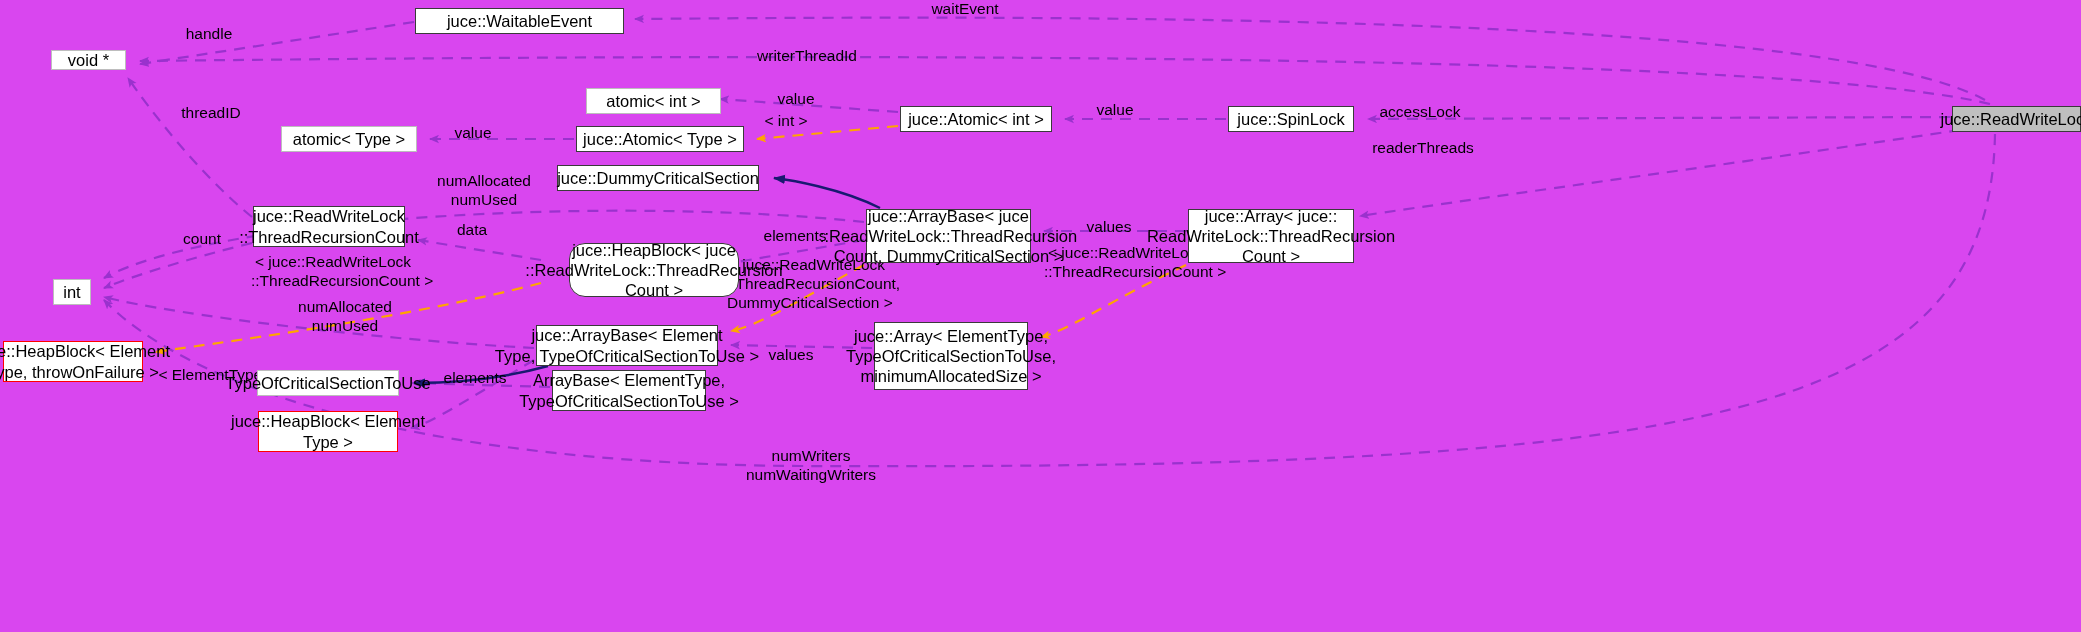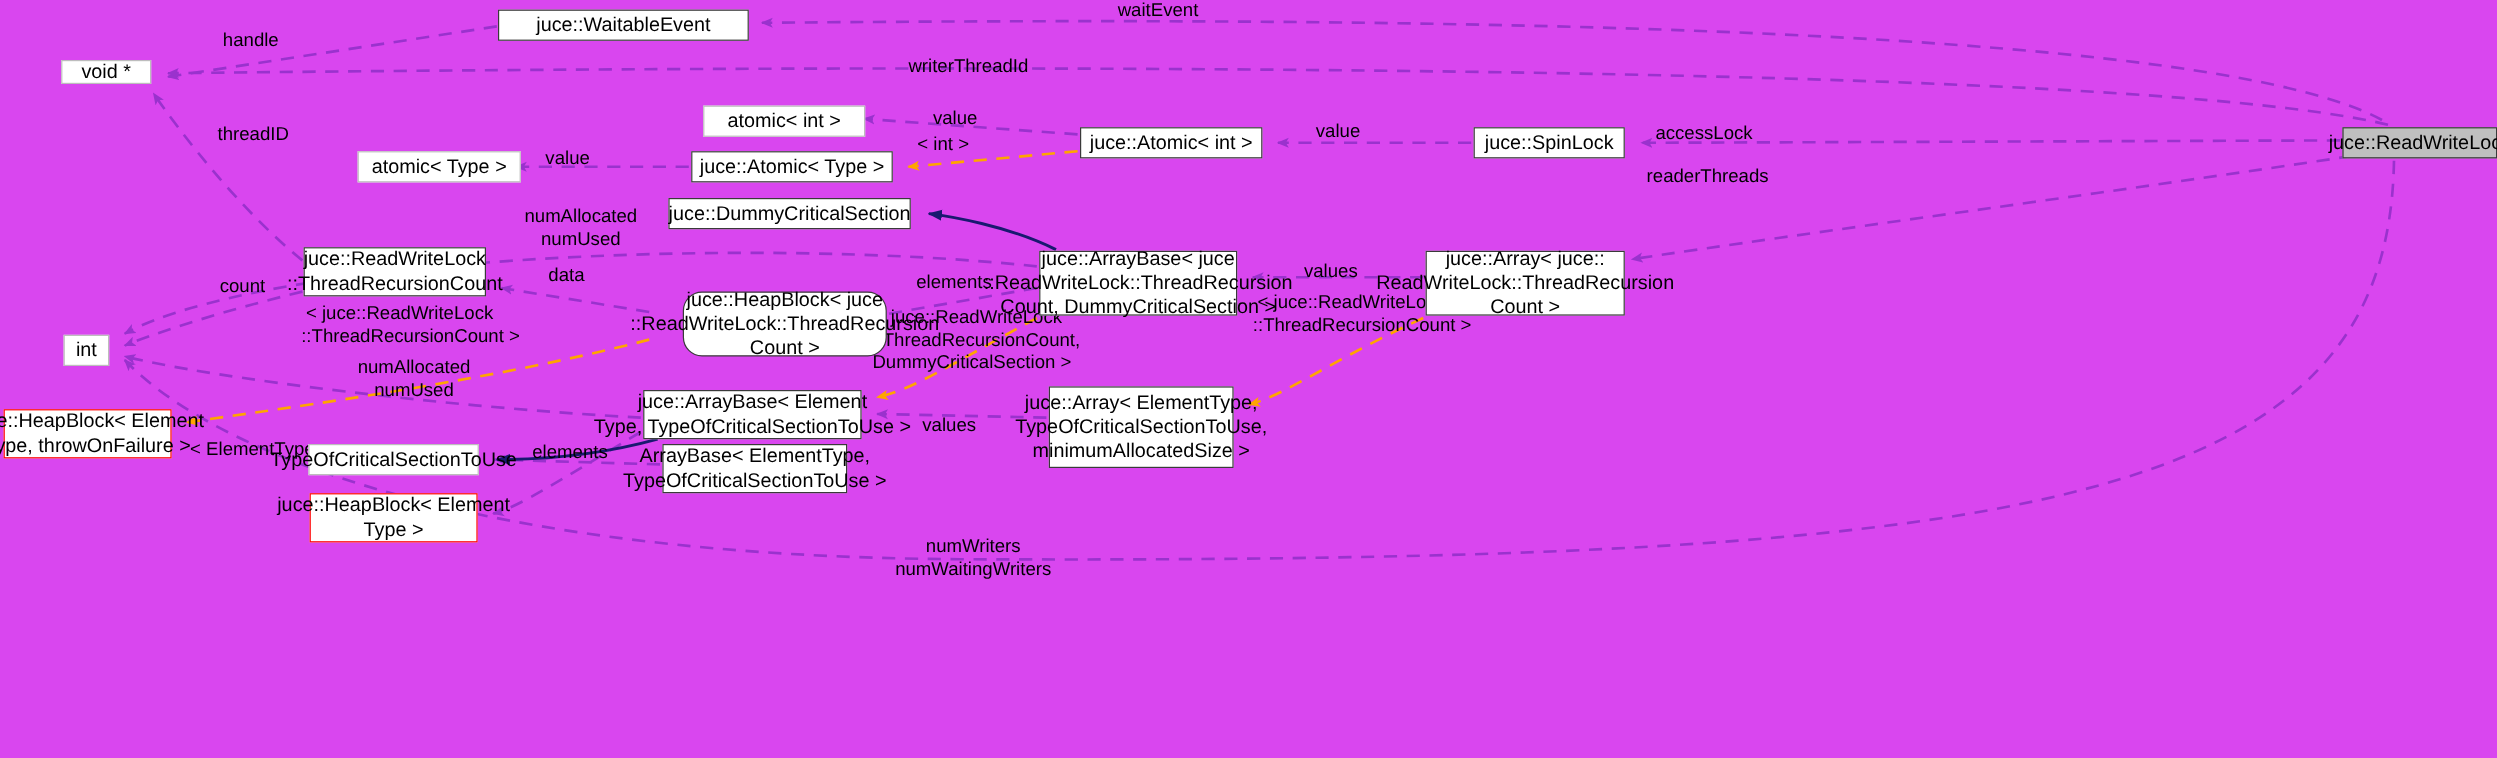--- a/index.html
+++ b/index.html
@@ -155,21 +155,21 @@
   </div>
 
   <div class="node solid" style="left:1228px; top:106px; width:126px; height:26px;">
     <span>juce::SpinLock</span>
   </div>
 
   <div class="node current" style="left:1952px; top:106px; width:129px; height:26px;">
     <span>juce::ReadWriteLock</span>
   </div>
 
-  <div class="node thin" style="left:281px; top:126px; width:136px; height:26px;margin-left:17px;">
+  <div class="node thin" style="left:281px; top:126px; width:136px; height:26px;">
     <span>atomic&lt; Type &gt;</span>
   </div>
 
   <div class="node solid" style="left:576px; top:126px; width:168px; height:26px;">
     <span>juce::Atomic&lt; Type &gt;</span>
   </div>
 
   <div class="node solid" style="left:557px; top:165px; width:202px; height:26px;">
     <span>juce::DummyCriticalSection</span>
   </div>

